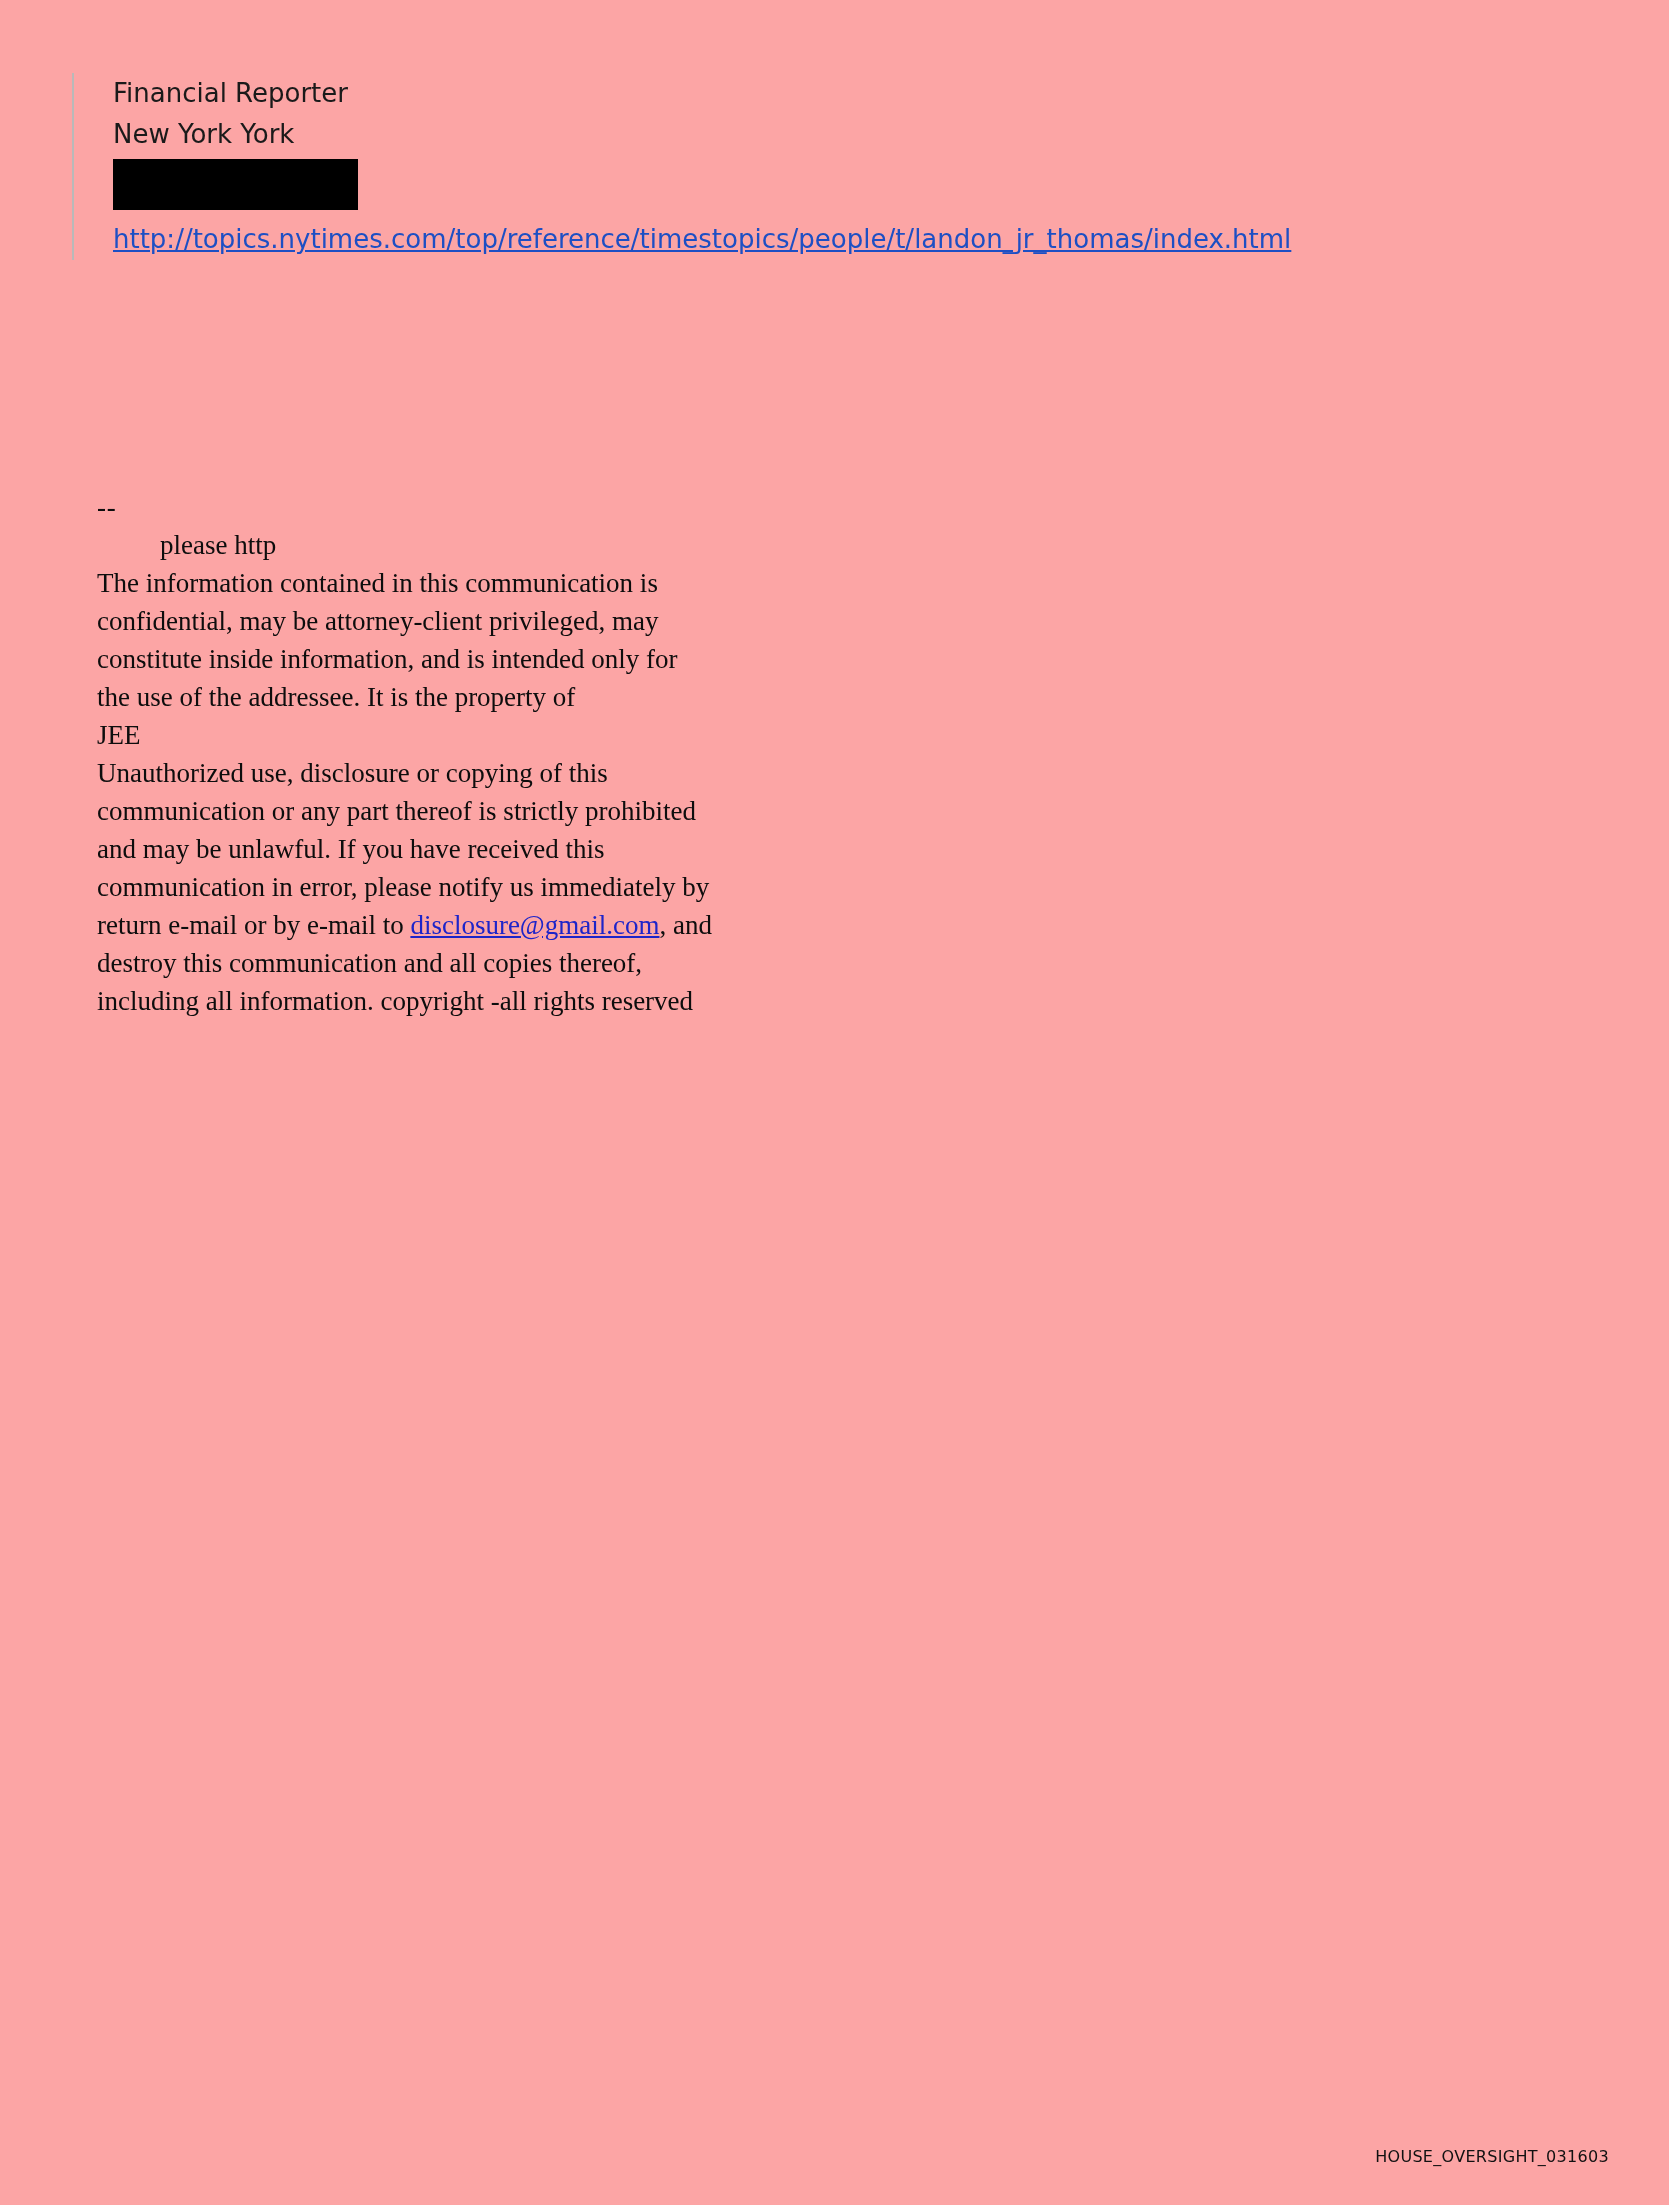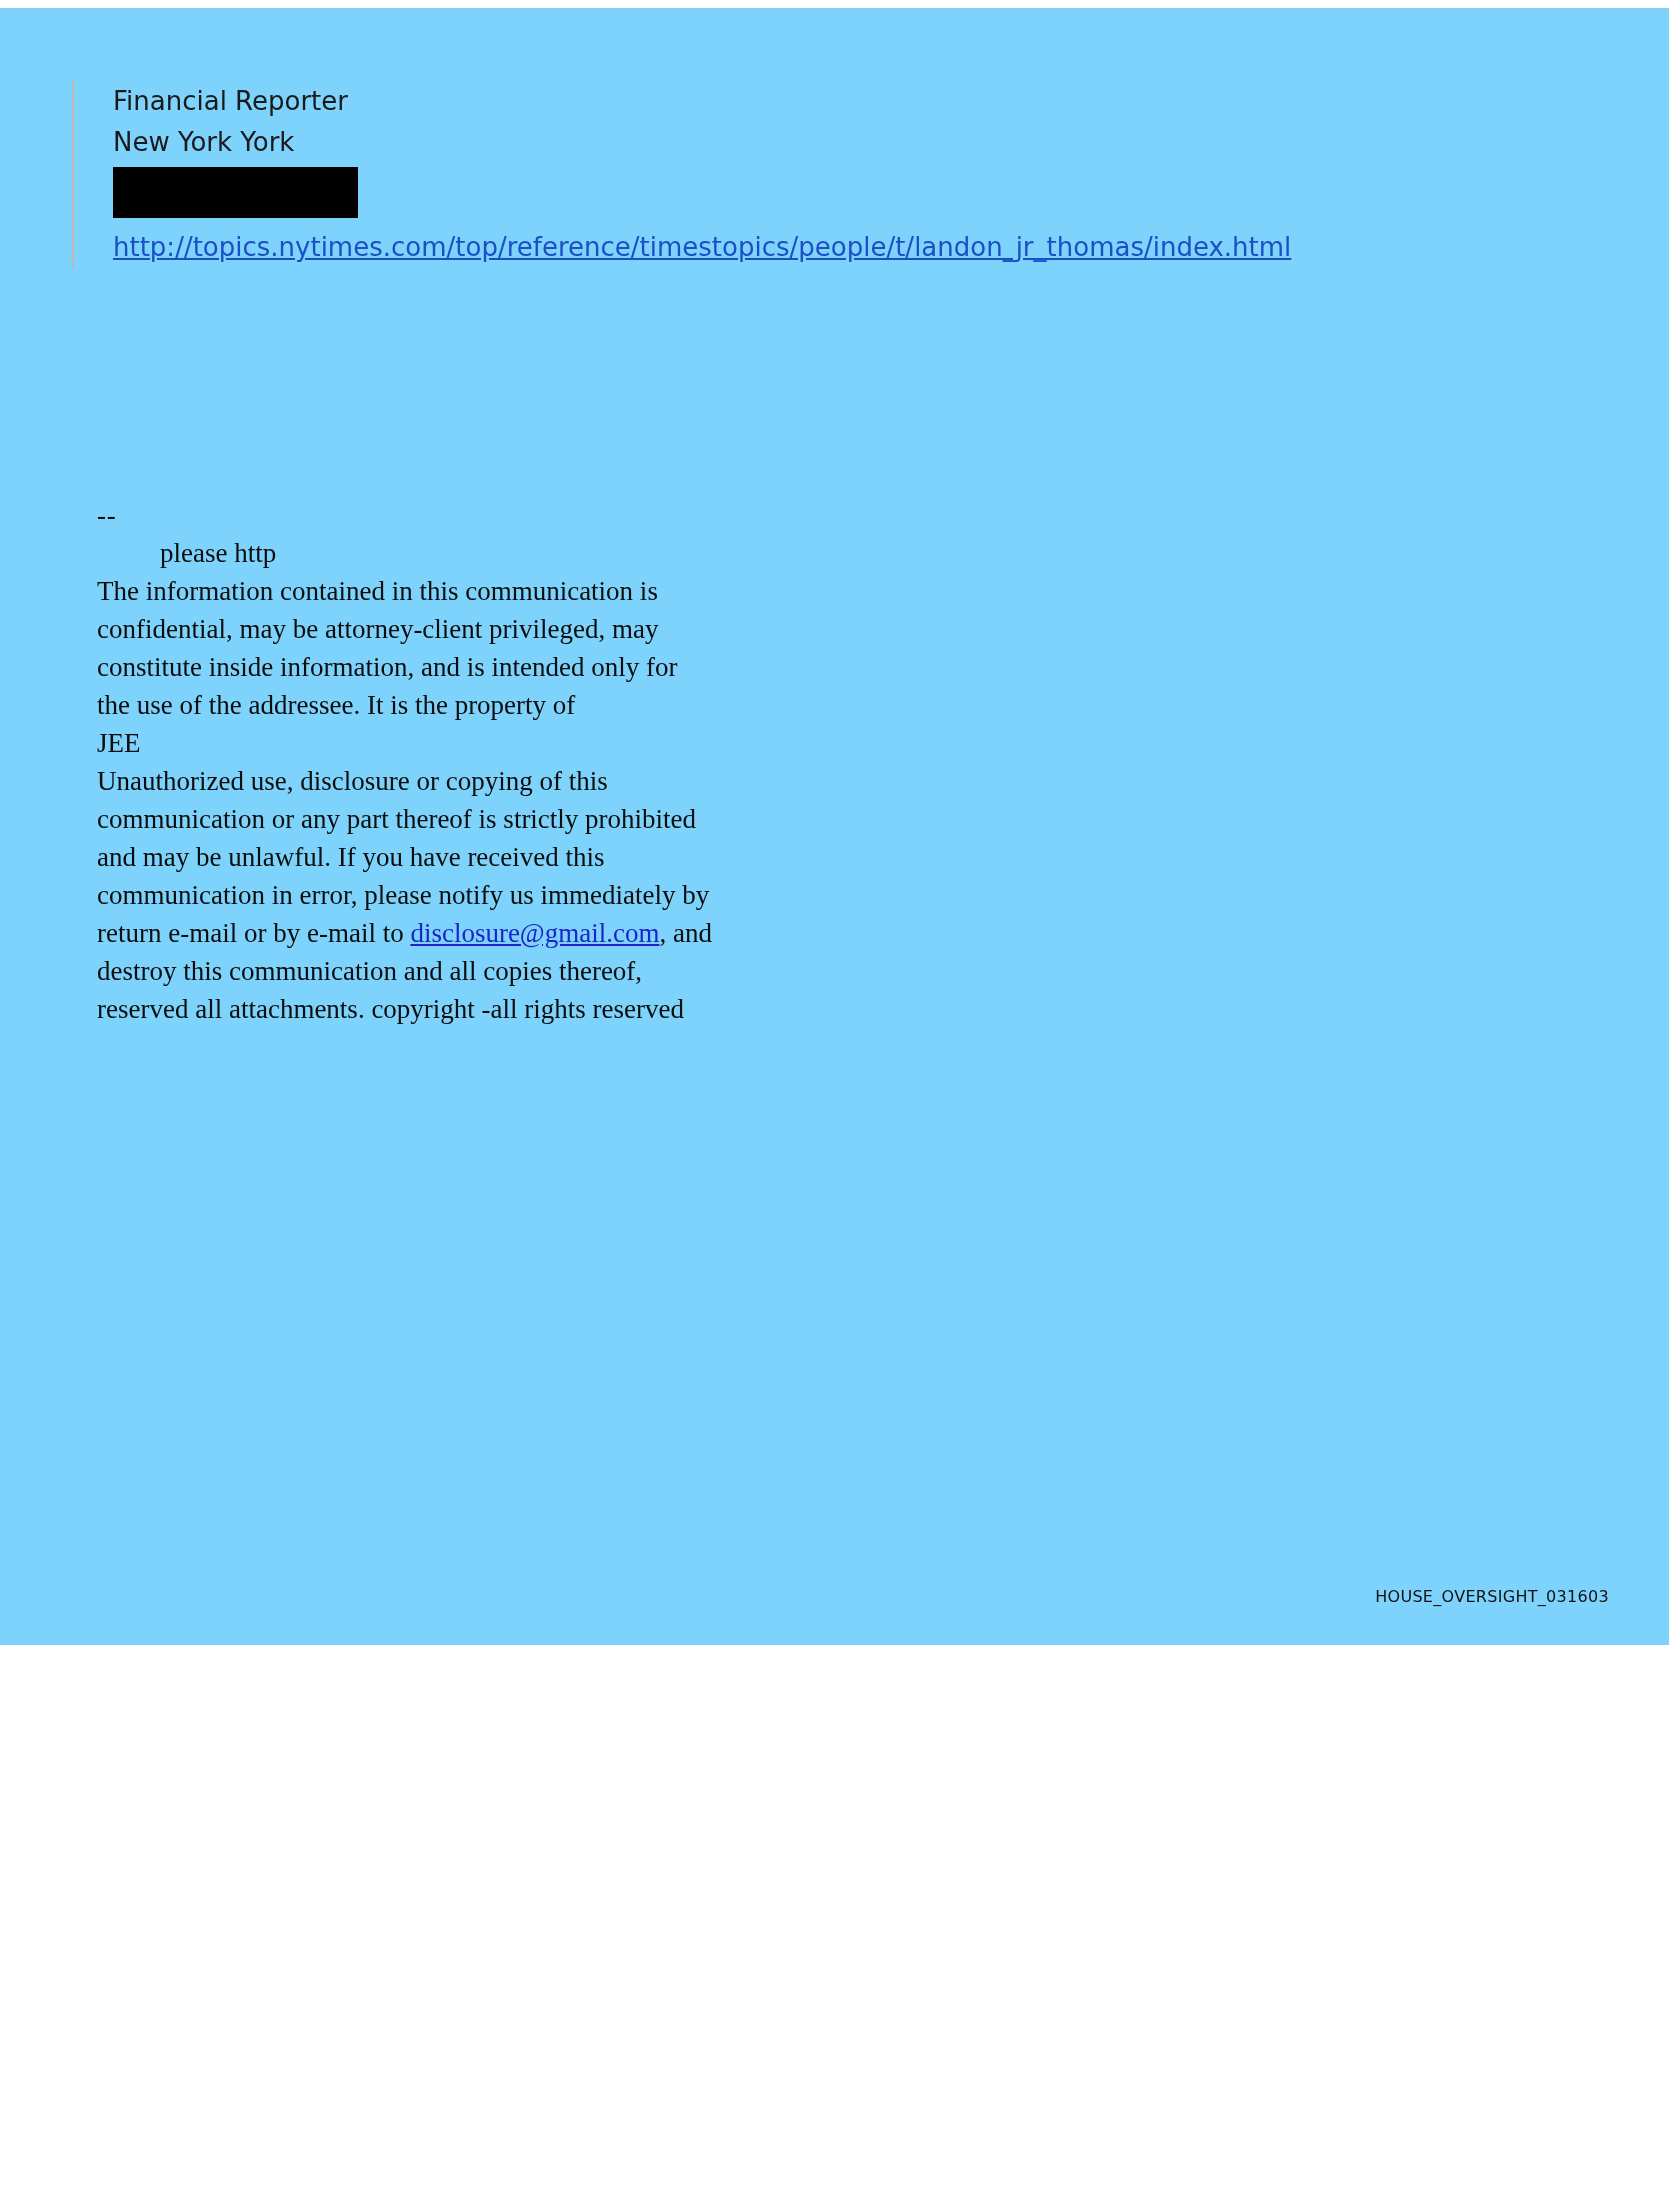--- a/index.html
+++ b/index.html
@@ -11,24 +11,24 @@
     width: 1669px;
     height: 2205px;
     position: relative;
     font-family: "Liberation Serif", serif;
     color: #000000;
     -webkit-font-smoothing: antialiased;
   }
 
   .page {
     position: absolute;
-    top: 8px; left: 0;
+    top: 0; left: 0;
     width: 1669px;
-    height: 1637px;
-    background: #7dd3fc;
+    height: 2205px;
+    background: #fca5a5;
     overflow: hidden;
   }
 
   
   .quote-block {
     position: absolute;
     left: 72px;
     top: 73px;
     width: 1532px;
     padding-left: 39px;
@@ -118,19 +118,19 @@
     <div class="d-line">confidential, may be attorney-client privileged, may</div>
     <div class="d-line">constitute inside information, and is intended only for</div>
     <div class="d-line">the use of the addressee. It is the property of</div>
     <div class="d-line">JEE</div>
     <div class="d-line">Unauthorized use, disclosure or copying of this</div>
     <div class="d-line">communication or any part thereof is strictly prohibited</div>
     <div class="d-line">and may be unlawful. If you have received this</div>
     <div class="d-line">communication in error, please notify us immediately by</div>
     <div class="d-line"><span>return e-mail or by e-mail to </span><a class="email-link" href="#">disclosure@gmail.com</a><span>, and</span></div>
     <div class="d-line">destroy this communication and all copies thereof,</div>
-    <div class="d-line">reserved all attachments. copyright -all rights reserved</div>
+    <div class="d-line">including all information. copyright -all rights reserved</div>
   </div>
 
   <div class="bates">HOUSE_OVERSIGHT_031603</div>
 
 </div>
 
 
 </body></html>

